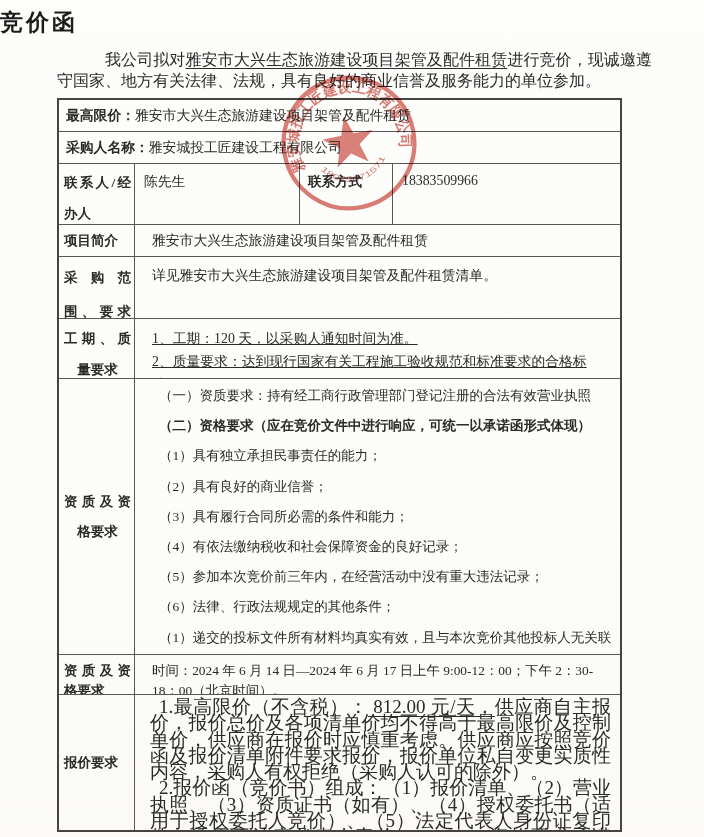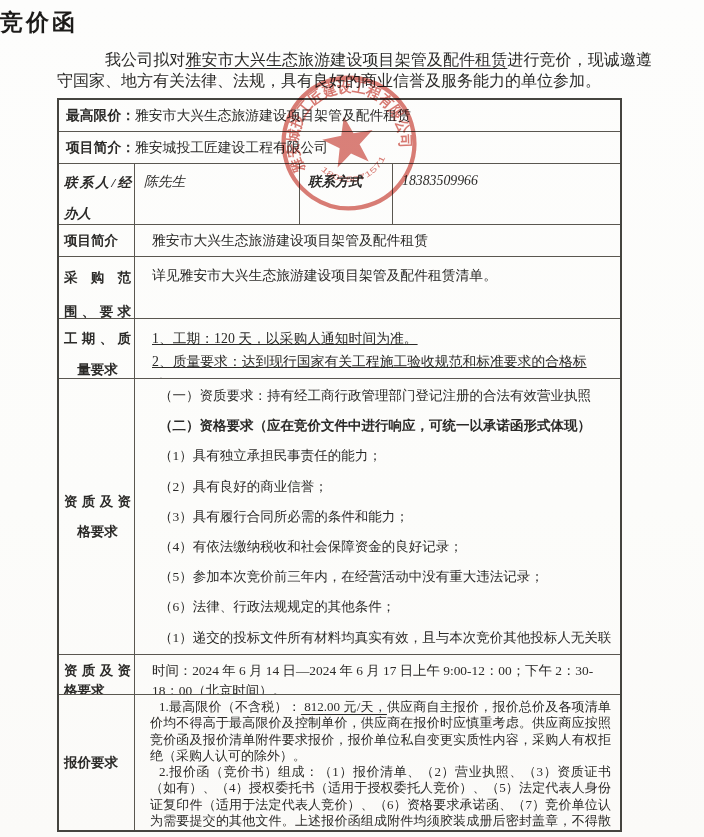--- a/index.html
+++ b/index.html
@@ -35,21 +35,21 @@
     flex:0 0 76px;width:76px;border-right:1px solid #5a5750;
     font-weight:bold;font-size:13.5px;padding:5px 3px 0 5px;
     text-align:justify;line-height:22px;
   }
   .val{flex:1;font-size:13.8px;padding:5px 8px 0 17px;line-height:21px;}
   .full{flex:1;font-size:13.8px;padding:5px 6px 0 7px;line-height:21px;}
   .full b{font-weight:bold;}
 
   .r1{height:31px;}
   .r2{height:32px;}
-  .r3{height:61px;font-style:italic;}
+  .r3{height:61px;}
   .r4{height:32px;}
   .r5{height:62px;}
   .r6{height:60px;}
   .r7{height:276px;}
   .r8{height:40px;}
   .r9{height:136px;}
 
   
   .r3 .lbl{line-height:31px;padding-top:3px;}
   .c-name{flex:0 0 165px;width:165px;border-right:1px solid #5a5750;
@@ -64,21 +64,21 @@
   .r6 .lbl{line-height:31px;padding-top:4px;text-align-last:center;}
   .r6 .val{padding-top:8px;line-height:23px;text-decoration:underline;}
   .r7 .lbl{display:flex;flex-direction:column;justify-content:center;
            line-height:30px;padding-top:0;text-align-last:center;}
   .qwrap{flex:1;padding:2px 6px 0 24px;font-size:13.5px;}
   .qitem{line-height:30.2px;white-space:nowrap;}
   .qitem.bold{font-weight:bold;}
   .r8 .lbl{line-height:20px;padding-top:6px;text-align-last:left;}
   .r8 .val{padding-top:6px;line-height:20px;font-size:13.4px;}
   .r9 .lbl{display:flex;align-items:center;padding-top:0;line-height:16px;}
-  .r9 .val{padding:4px 9px 0 15px;font-size:13px;line-height:16.3px;text-align:justify;}
+  .r9 .val{padding:4px 9px 0 15px;font-size:19px;line-height:16.3px;text-align:justify;}
   .r9 p{margin:0;text-indent:9px;}
 
   
   .seal{
     position:absolute;left:274px;top:72px;width:150px;height:142px;
     transform:rotate(-11deg);
     mix-blend-mode:multiply;opacity:.82;pointer-events:none;
   }
   .seal svg{width:100%;height:100%;}
 </style>
@@ -91,21 +91,21 @@
 
   <p class="intro"><span>我公司拟对</span><span class="u">雅安市大兴生态旅游建设项目架管及配件租赁</span><span>进行竞价，现诚邀遵守国家、地方有关法律、法规，具有良好的商业信誉及服务能力的单位参加。</span></p>
 
   <div class="tbl">
 
     <div class="row r1">
       <div class="cell full"><b>最高限价：</b><span>雅安市大兴生态旅游建设项目架管及配件租赁</span></div>
     </div>
 
     <div class="row r2">
-      <div class="cell full"><b>项目简介：</b><span>雅安城投工匠建设工程有限公司</span></div>
+      <div class="cell full"><b>采购人名称：</b><span>雅安城投工匠建设工程有限公司</span></div>
     </div>
 
     <div class="row r3">
       <div class="cell lbl">联系人/经办人</div>
       <div class="cell c-name">陈先生</div>
       <div class="cell c-mlabel">联系方式</div>
       <div class="cell c-phone">18383509966</div>
     </div>
 
     <div class="row r4">

